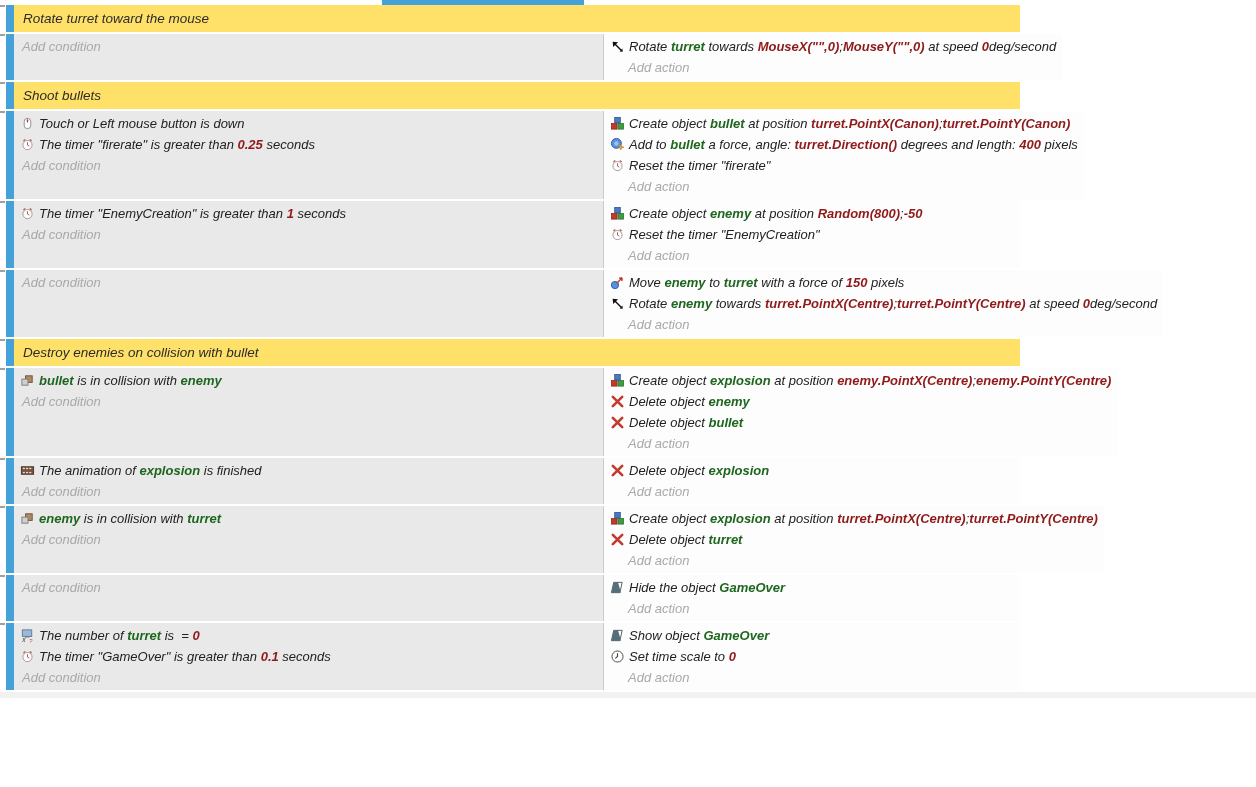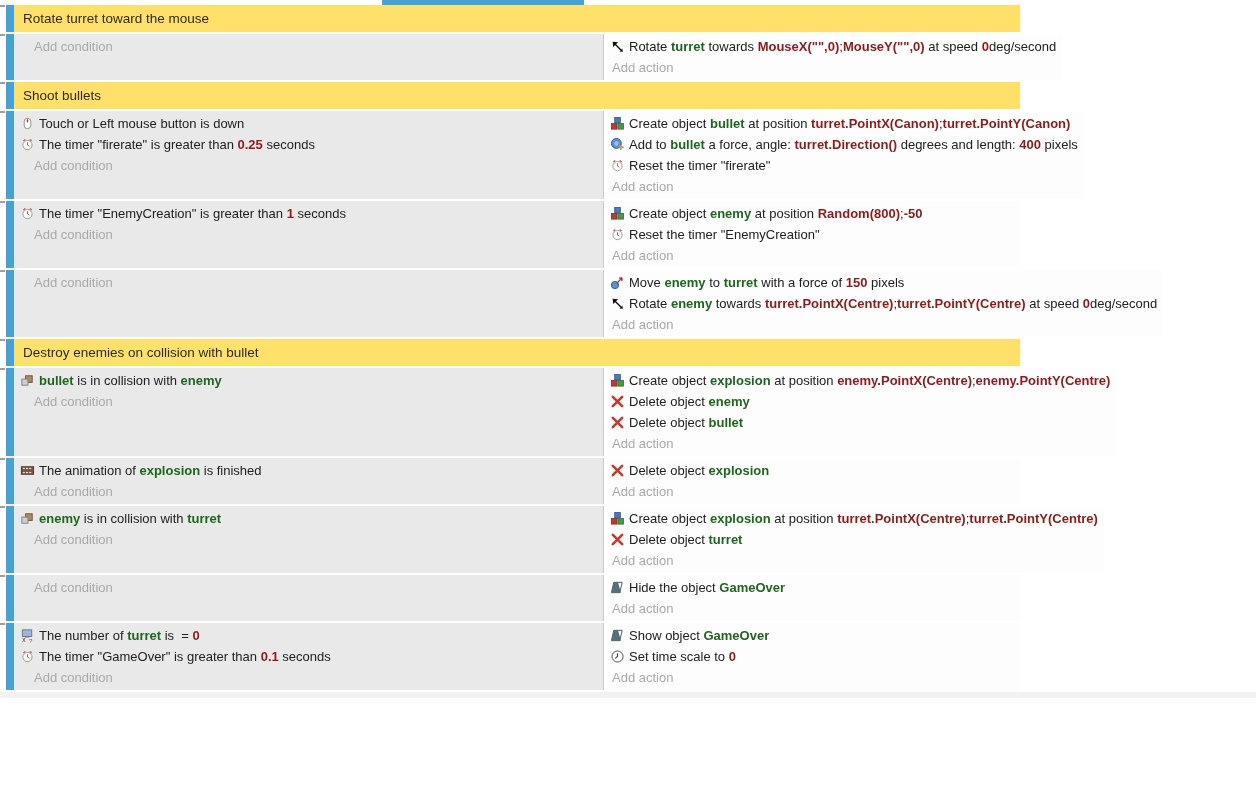--- a/index.html
+++ b/index.html
@@ -5,39 +5,39 @@
   * { box-sizing: border-box; }
   html, body { margin: 0; padding: 0; }
   body {
     width: 1256px; height: 787px; overflow: hidden;
     background: #ffffff;
     font-family: "Liberation Sans", sans-serif;
     font-size: 13px; color: #212121;
   }
   .top-strip { height: 5px; position: relative; background: #fff; }
   .hthumb { position: absolute; left: 382px; top: 0; width: 202px; height: 5px; background: var(--event_bar); }
-  .sheet { width: 1020px; }
+  .sheet { width: 1020px; font-style: italic; }
   .block { display: flex; margin-bottom: 2px; }
   .gutter { width: 6px; flex: none; position: relative; background: #fff; }
   .tick { position: absolute; left: 0; top: 0; width: 5px; height: 2px; background: #a0a0a0; }
   .bar { width: 8px; flex: none; background: var(--event_bar); }
   .comment {
     flex: 1; background: var(--comment_bg); color: #2b2b2b;
     display: flex; align-items: center; height: 27px; padding: 0 9px; font-size: 13.5px;
   }
   .event { flex: 1; display: flex; align-items: stretch; }
   .conds { width: 590px; flex: none; background: var(--condition_bg); border-right: 1px solid #cbcbcb; padding: 2px 0; }
   .acts { flex: 1; background: var(--action_bg); padding: 2px 0; }
   .line { height: 21px; display: flex; align-items: center; padding: 0 6px; white-space: pre; overflow: hidden; }
   .icon { width: 15px; height: 15px; flex: none; margin-right: 4px; display: inline-flex; }
   .icon svg { width: 15px; height: 15px; display: block; }
   .obj { color: var(--object_text); font-weight: bold; }
   .param { color: var(--param_text); font-weight: bold; }
-  .add { color: var(--placeholder); padding-left: 8px; }
-  .conds .add { padding-left: 20px; }
+  .add { color: var(--placeholder); padding-left: 24px; }
+  .conds .add { padding-left: 8px; }
   .bottom-strip { height: 6px; background: #f2f2f2; margin-top: 0; }
 </style>
 </head>
 <body>
 
 <div class="top-strip">
   <div class="hthumb"></div>
 </div>
 <div class="sheet" id="sheet">
     <div class="block">

